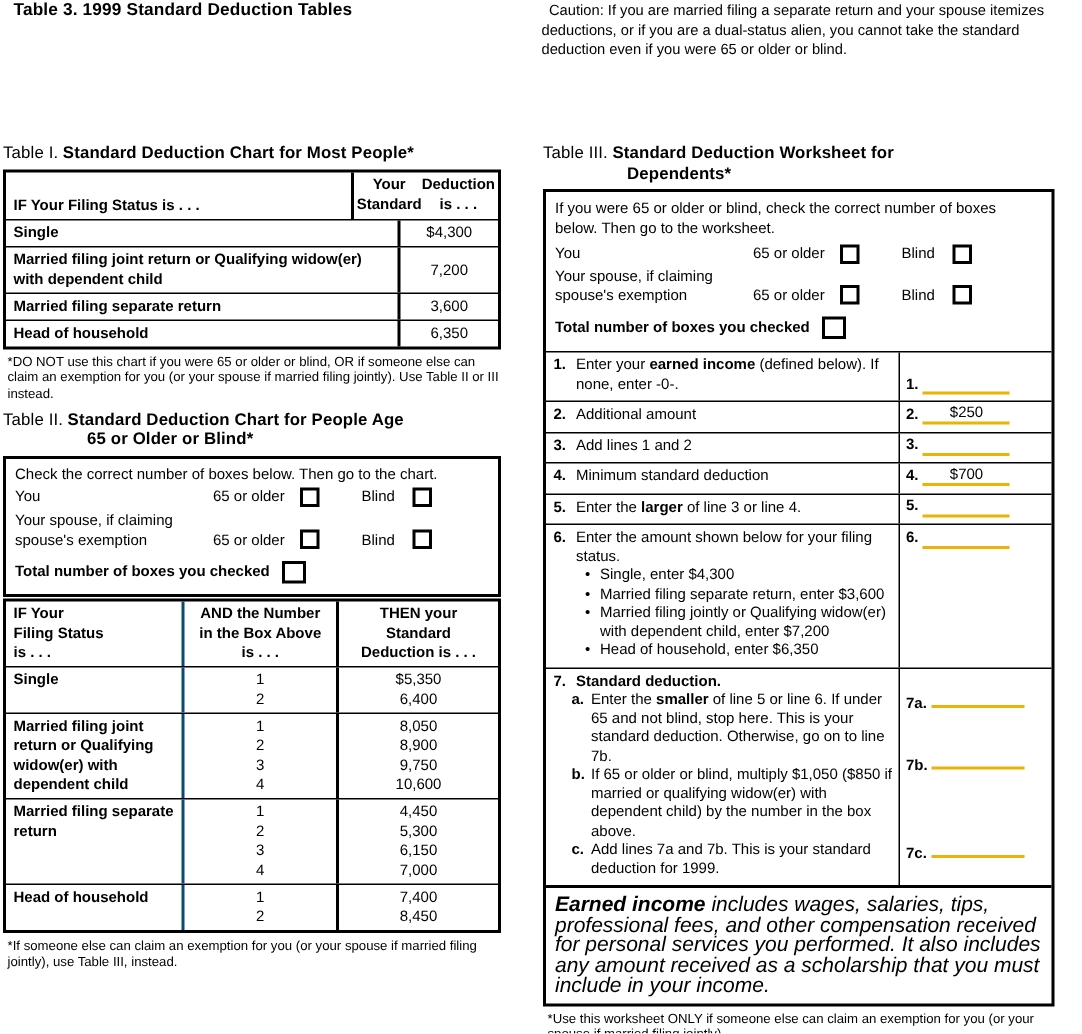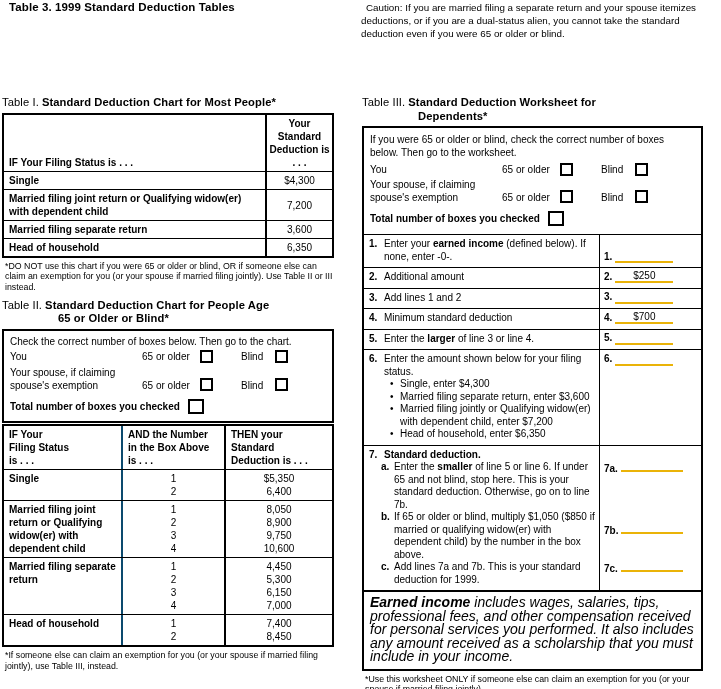--- a/index.html
+++ b/index.html
@@ -22,21 +22,21 @@
   .box { border:2px solid #000; background:#fff; }
   .fn { font-size:8.8px; line-height:10.8px; margin-top:3px; padding-left:3px; }
 
   
   #t1 { margin-top:1px; font-size:10px; line-height:13px; }
   .t1row { display:flex; border-top:1.5px solid #000; }
   .t1row.first { border-top:none; }
   .t1c1 { width:263px; border-right:2px solid #000; padding:2px 5px; font-weight:bold; }
   .t1c2 { flex:1; display:flex; align-items:center; justify-content:center; padding:2px; }
   .t1hdr .t1c1 { display:flex; align-items:flex-end; min-height:31px; }
-  .t1hdr .t1c2 { flex-direction:column; justify-content:space-between; text-align:center; font-weight:bold; }
+  .t1hdr .t1c2 { flex-direction:row; justify-content:space-between; text-align:center; font-weight:bold; }
   .t1c2.bot { align-items:flex-end; padding-bottom:8px; }
 
   
   .cbsec2 { margin-top:2px; padding:4px 6px 7px; font-size:10px; line-height:13px; }
   .cbrow { display:flex; align-items:center; margin-top:2px; }
   .cbrow.end { align-items:flex-end; }
   .cblbl { width:132px; }
   .cb65 { width:58px; }
   .cbblind { width:34px; margin-left:28px; }
   .cbx { width:13px; height:13px; border:2px solid #000; display:inline-block; flex-shrink:0; background:#fff; }
@@ -44,21 +44,21 @@
   .cbtotal { margin-top:7px; font-weight:bold; display:flex; align-items:center; }
   .cbx-lg { width:16px; height:15px; border:2px solid #000; margin-left:8px; flex-shrink:0; background:#fff; }
 
   
   #t2chart { margin-top:1px; font-size:10px; line-height:13px; }
   .t2row { display:flex; border-top:1.5px solid #000; }
   .t2row.first { border-top:none; }
   .t2c1 { width:119px; border-right:2px solid #0c4a6e; padding:2px 5px; font-weight:bold; }
   .t2c2 { width:103px; border-right:2px solid #000; text-align:center; padding:2px 0; }
   .t2c3 { flex:1; text-align:center; padding:2px 0; }
-  .t2hdr .t2c2, .t2hdr .t2c3 { text-align:left; padding:2px 5px; font-weight:bold; }
+  .t2hdr .t2c2, .t2hdr .t2c3 { text-align:center; padding:2px 5px; font-weight:bold; }
   .lines span { display:block; }
 
   
   #t3box { margin-top:2px; }
   .cbsec3 { padding:5px 6px 8px; border-bottom:1.5px solid #000; font-size:10px; line-height:13px; }
   .wrow { display:flex; font-size:10px; line-height:12.5px; border-top:1.5px solid #000; }
   .wrow.first { border-top:none; }
   .wmain { flex:1; border-right:1.5px solid #000; padding:3px 3px 4px 5px; display:flex; }
   .wnum { width:15px; font-weight:bold; flex-shrink:0; }
   .wtxt { flex:1; }
@@ -351,21 +351,21 @@
               </div>
               <div class="sub">
                 <span class="slet">c.</span>
                 <span class="stxt">Add lines 7a and 7b. This is your standard deduction for 1999.</span>
               </div>
             </div>
           </div>
         </div>
         <div class="wentry7">
           <span class="e7" style="top:13px;"><span class="elbl">7a.</span><span class="uline w"></span></span>
-          <span class="e7" style="top:75px;"><span class="elbl">7b.</span><span class="uline w"></span></span>
+          <span class="e7" style="top:54px;"><span class="elbl">7b.</span><span class="uline w"></span></span>
           <span class="e7" style="top:113px;"><span class="elbl">7c.</span><span class="uline w"></span></span>
         </div>
       </div>
 
       <div class="note">
         <b>Earned income</b><span> includes wages, salaries, tips, professional fees, and other compensation received for personal services you performed. It also includes any amount received as a scholarship that you must include in your income.</span>
       </div>
     </div>
 
     <div class="fn">*Use this worksheet ONLY if someone else can claim an exemption for you (or your spouse if married filing jointly).</div>

